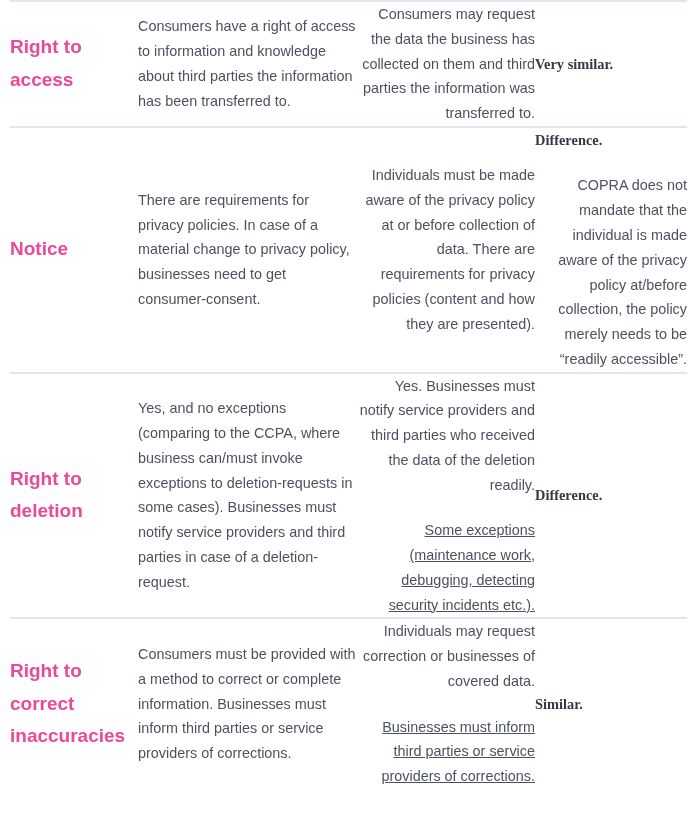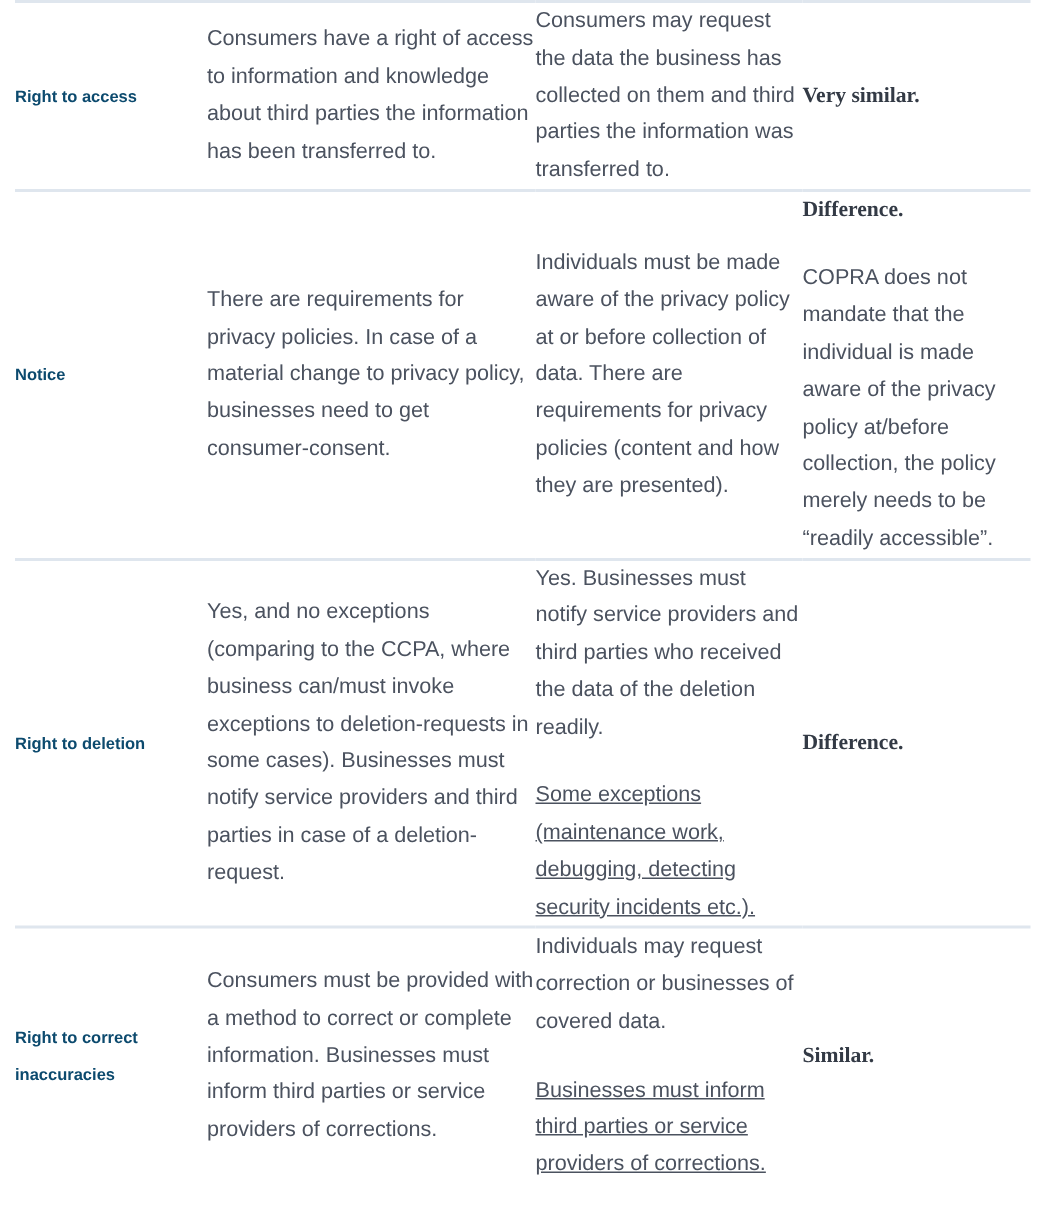--- a/index.html
+++ b/index.html
@@ -30,48 +30,49 @@
     vertical-align: middle;
     padding: 0;
     font-size: 14.4px;
     line-height: 1.72;
     color: #4b525f;
     font-weight: 400;
   }
   
   .col-topic      { width: 128px; padding: 22px 12px 22px 9px; }
   .col-ccpa       { width: 219px; padding: 22px 16px 22px 128px; }
-  .col-copra      { width: 178px; padding: 22px 14px 22px 12px; }
+  .col-copra      { width: 178px; padding: 22px 14px 22px 12px; text-align: right; }
   .col-verdict    { width: 152px; padding: 22px 10px 22px 11px; }
 
   
   .topic-label {
     font-weight: 700;
-    color: #0c4a6e;
-    font-size: 11px;
+    color: #ec4899;
+    font-size: 19px;
     line-height: 1.72;
   }
   .verdict-label {
     font-weight: 700;
     color: #333a45;
     font-size: 14.4px;
     line-height: 1.72;
     font-family: Liberation Serif, serif;
   }
   .cell-para {
     margin: 0;
   }
   .cell-para + .cell-para {
     margin-top: 1.45em;
     text-decoration: underline;
   }
   .verdict-note {
     margin: 1.45em 0 0 0;
     font-weight: 400;
     color: #4b525f;
+    text-align: right;
   }
 </style>
 </head>
 <body>
 
 <table class="comparison-table">
   <tbody>
       <tr>
         <td class="col-topic"><span class="topic-label">Right to access</span></td>
         <td class="col-ccpa">

